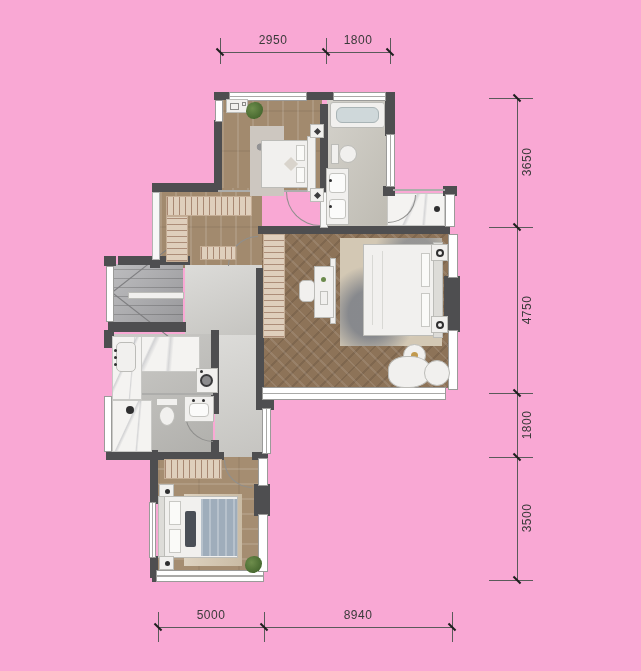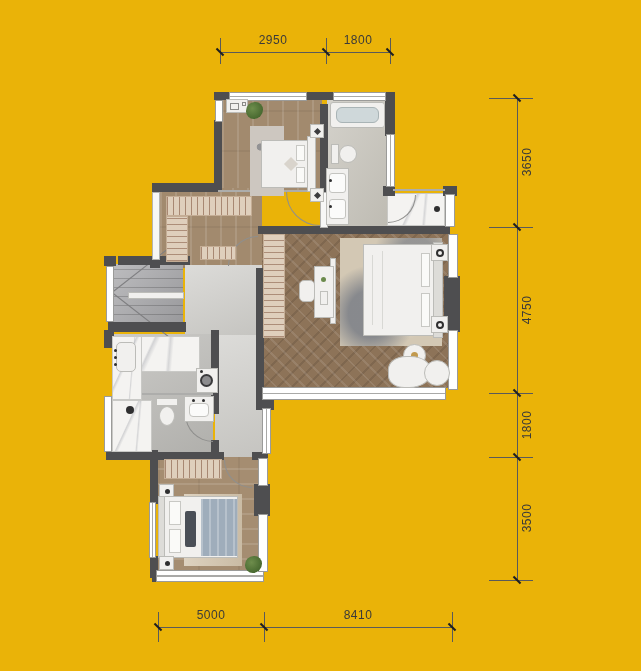--- a/index.html
+++ b/index.html
@@ -1,16 +1,16 @@
 <!DOCTYPE html>
 <html><head>
 <meta charset="utf-8">
 <style>
   html,body{margin:0;padding:0;background:#ffffff;}
-  .plan{position:relative;width:641px;height:671px;background:#eab308;overflow:hidden;
+  .plan{position:relative;width:641px;height:671px;background:#f9a8d4;overflow:hidden;
         font-family:"Liberation Sans", sans-serif;}
   .abs{position:absolute;box-sizing:border-box;}
   
   .wood-v{background-color:#a28a6e;
     background-image:repeating-linear-gradient(90deg,rgba(255,255,255,.12) 0 2px,rgba(0,0,0,0) 2px 15px),
                      repeating-linear-gradient(0deg,rgba(0,0,0,.05) 0 2px,rgba(0,0,0,0) 2px 40px);}
   .wood-h{background-color:#a58d71;
     background-image:repeating-linear-gradient(0deg,rgba(255,255,255,.12) 0 2px,rgba(0,0,0,0) 2px 15px),
                      repeating-linear-gradient(90deg,rgba(0,0,0,.05) 0 2px,rgba(0,0,0,0) 2px 40px);}
   .herr{background-color:#8d7358;
@@ -264,15 +264,15 @@
   <div class="abs dlabel v" style="left:497px;top:511px;width:60px;">3500</div>
 
   <div class="abs dline" style="left:158px;top:627px;width:294px;height:1px;"></div>
   <div class="abs dline" style="left:158px;top:612px;width:1px;height:30px;"></div>
   <div class="abs dline" style="left:264px;top:612px;width:1px;height:30px;"></div>
   <div class="abs dline" style="left:452px;top:612px;width:1px;height:30px;"></div>
   <div class="abs tick" style="left:153px;top:626px;"></div>
   <div class="abs tick" style="left:259px;top:626px;"></div>
   <div class="abs tick" style="left:447px;top:626px;"></div>
   <div class="abs dlabel" style="left:181px;top:608px;width:60px;">5000</div>
-  <div class="abs dlabel" style="left:328px;top:608px;width:60px;">8410</div>
+  <div class="abs dlabel" style="left:328px;top:608px;width:60px;">8940</div>
 
 </div>
 
 </body></html>

